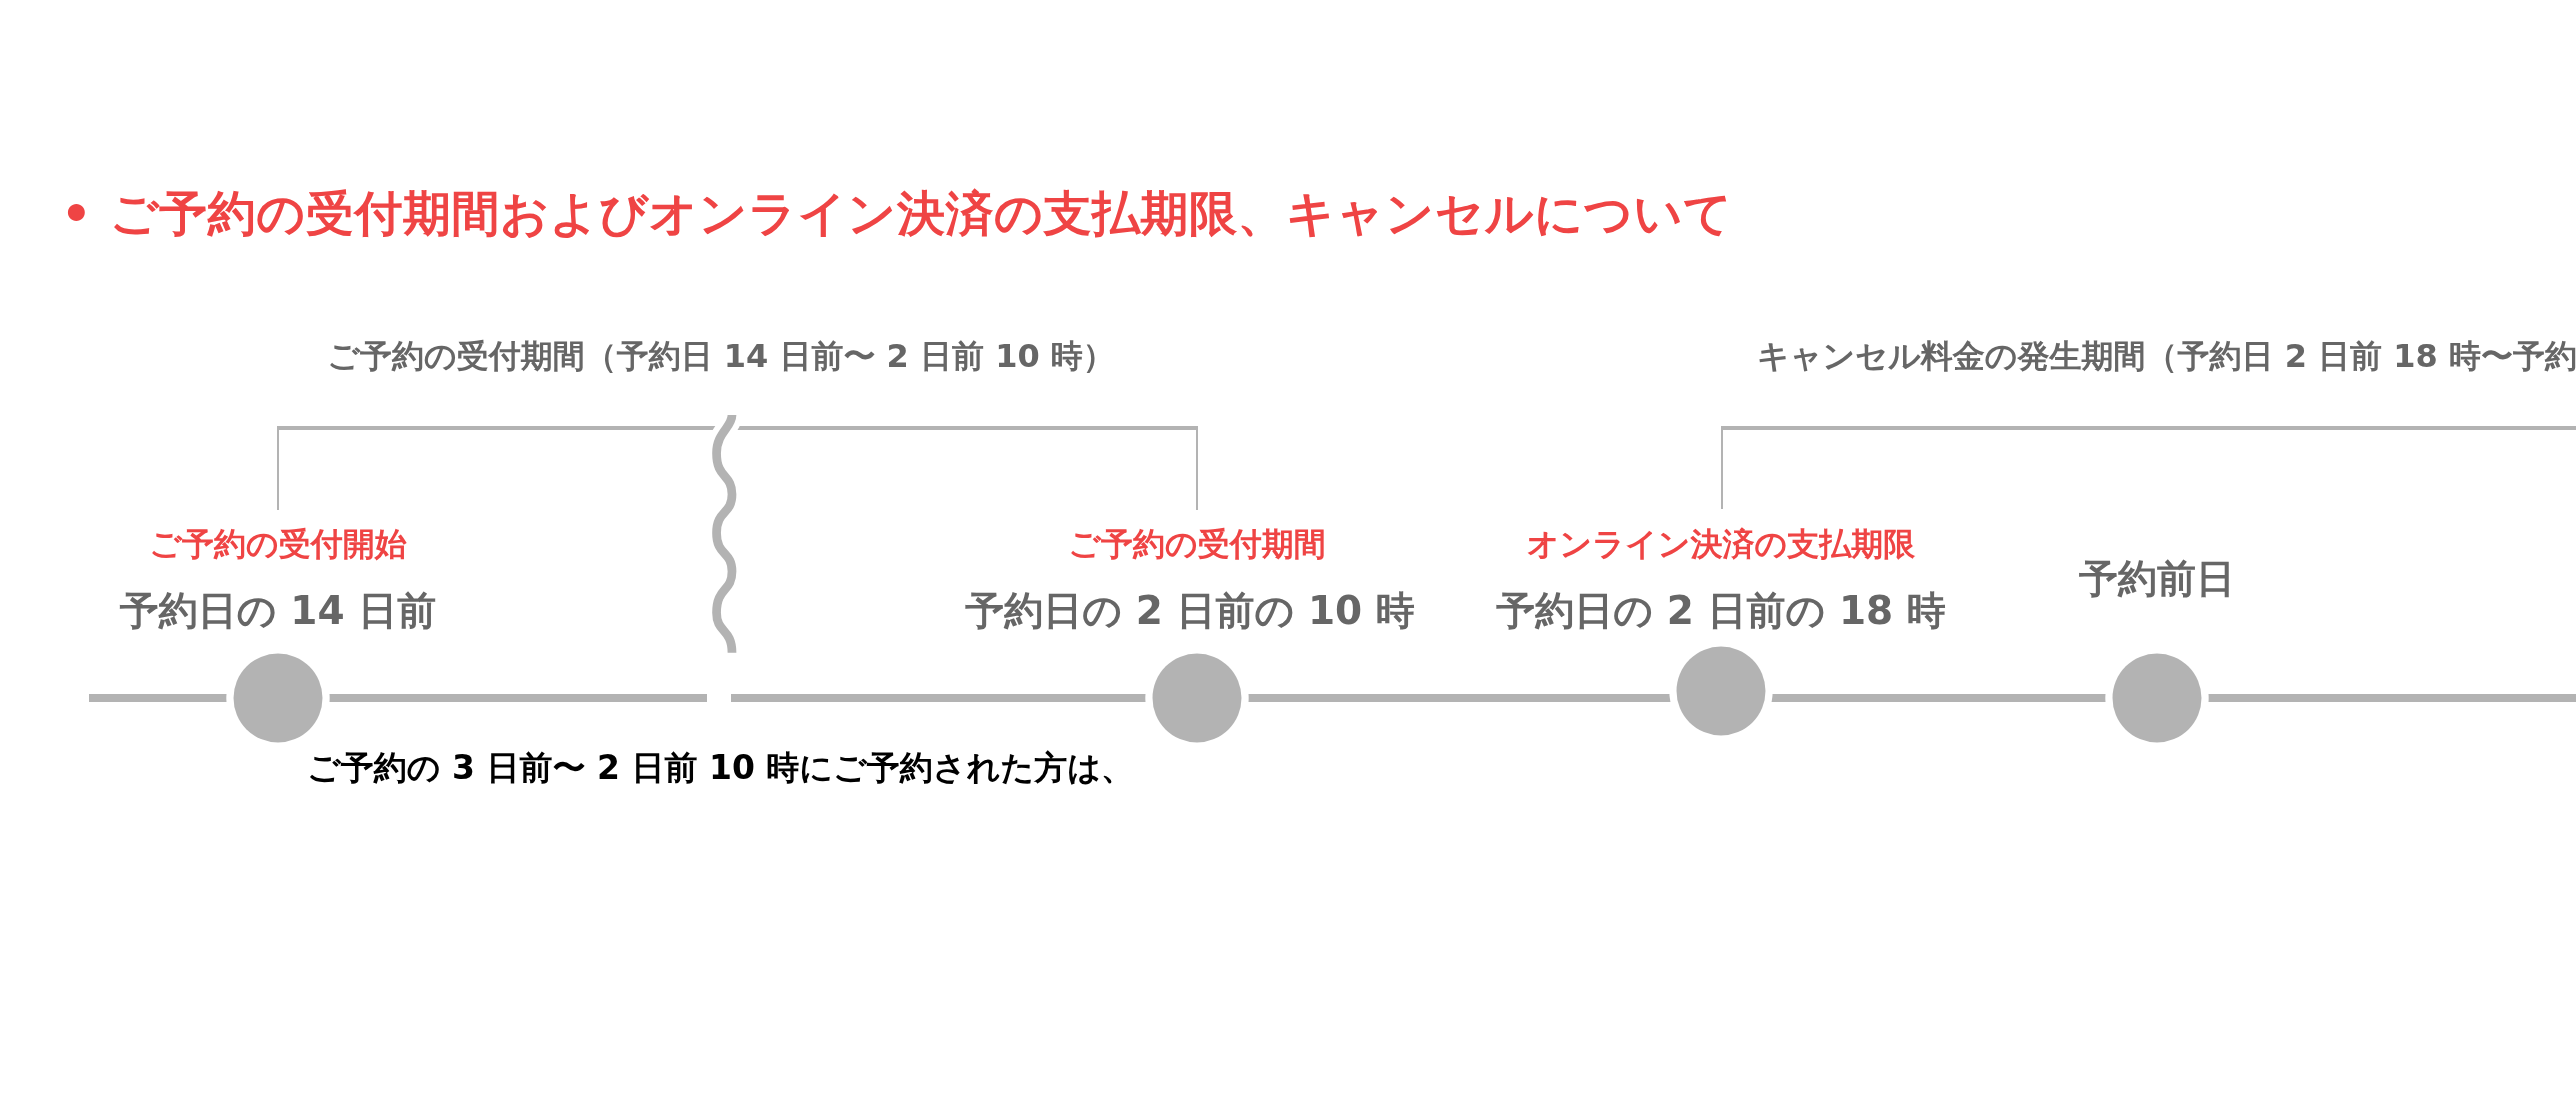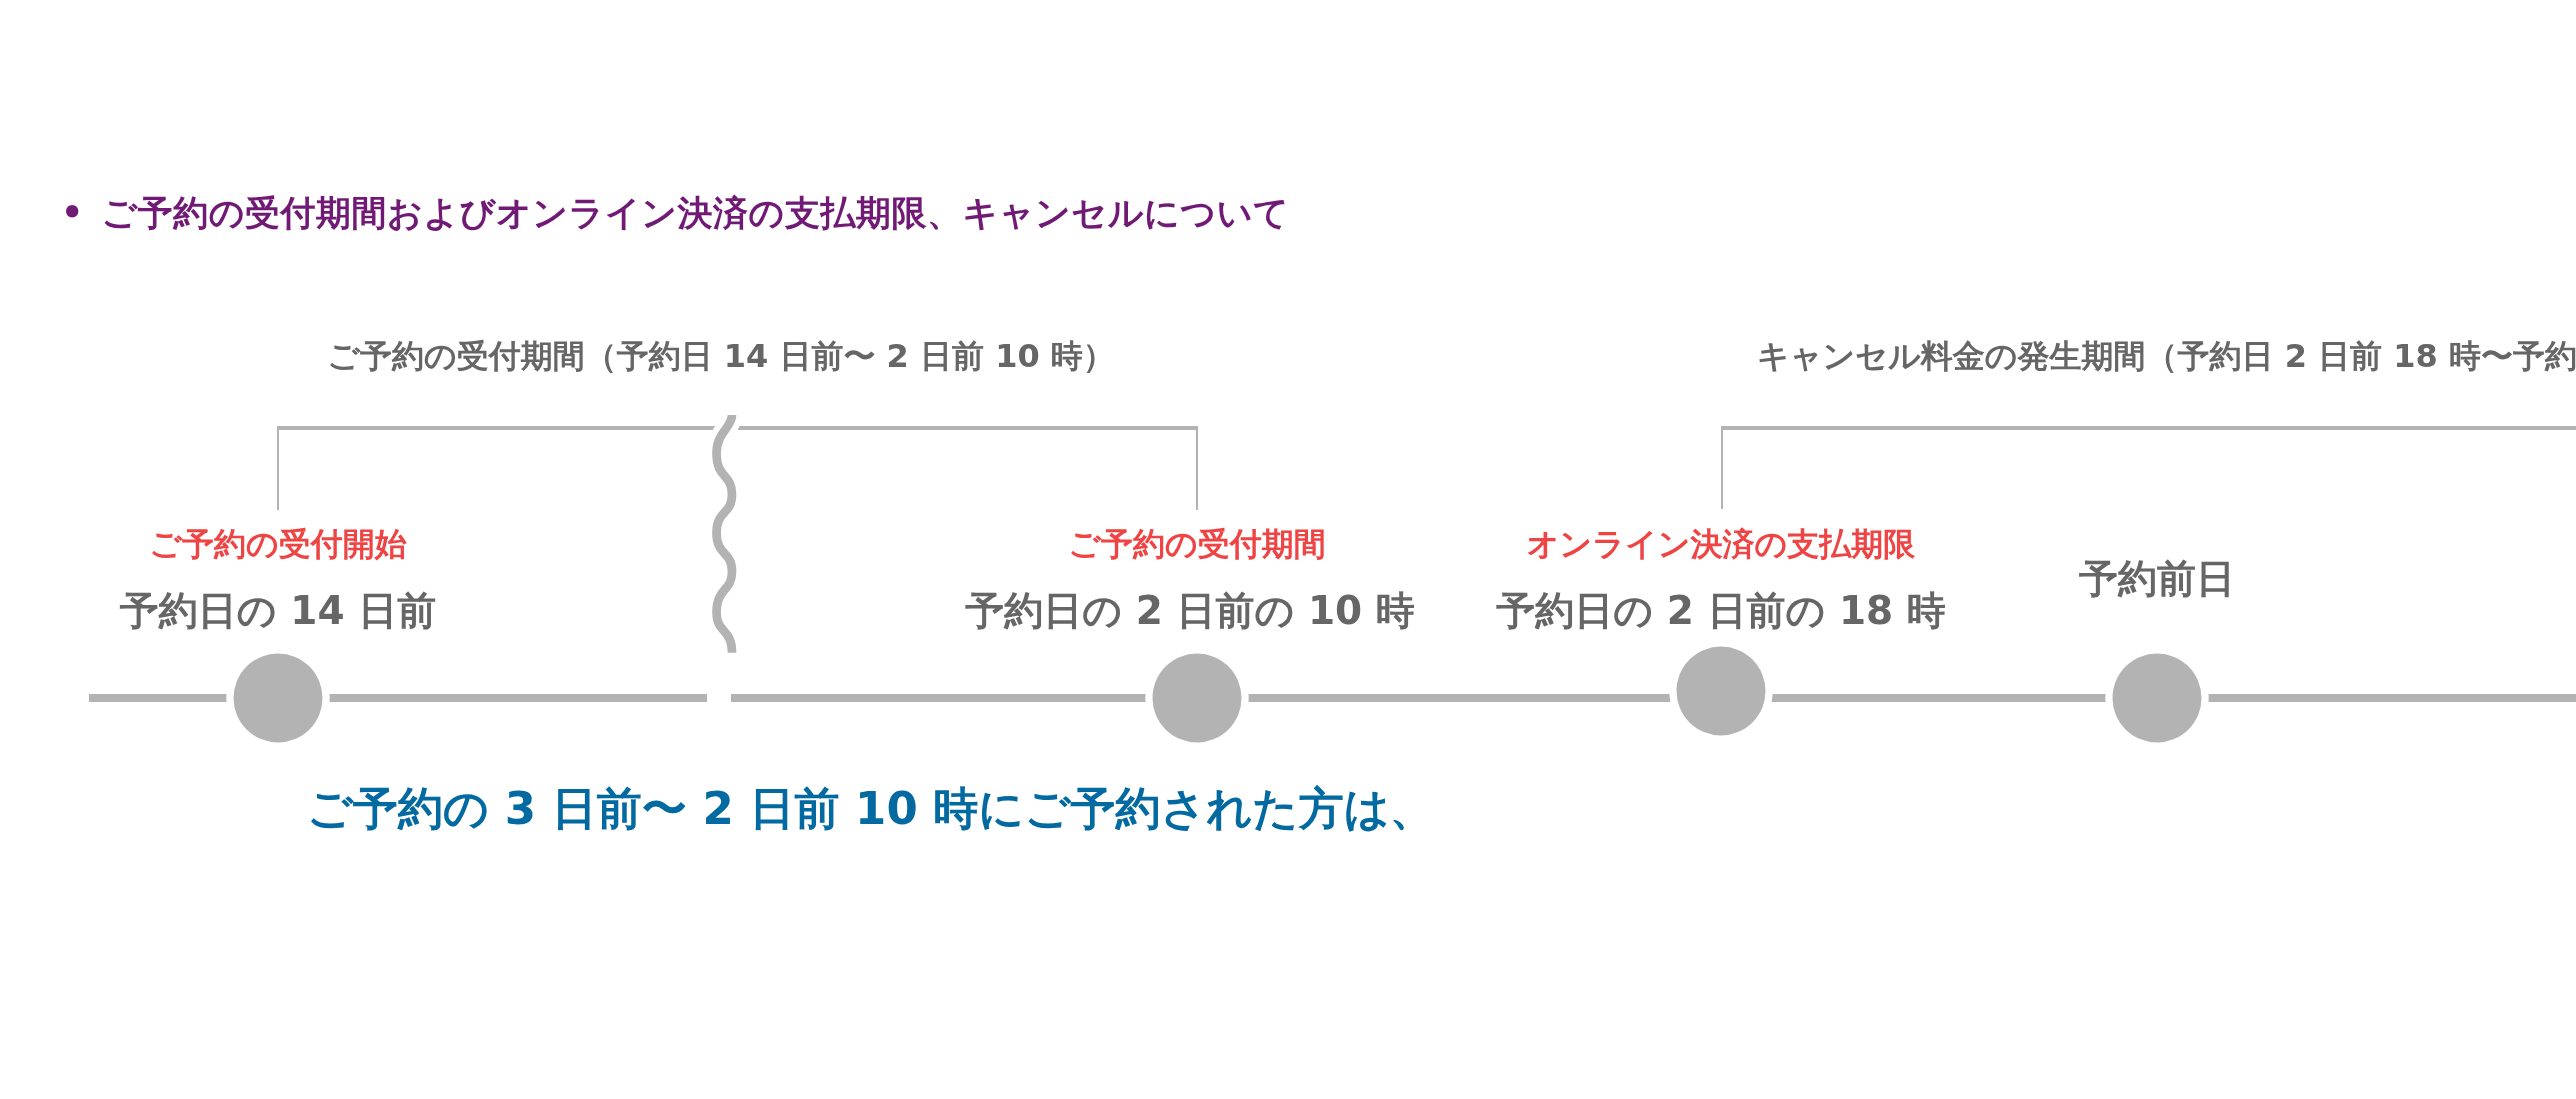--- a/index.html
+++ b/index.html
@@ -1,33 +1,33 @@
 <!DOCTYPE html>
 <html style="font-size:8.2px"><head>
   <meta charset="utf-8">
   <style>
     html, body { margin: 0; padding: 0; background: #ffffff; }
     body { width: 2933px; height: 1099px; position: relative; overflow: hidden;
            font-family: "DejaVu Sans", "Liberation Sans", sans-serif; }
     .abs { position: absolute; }
-    .title { left: 61px; top: 185px; font-size: 35px; font-weight: bold; color: #701a75;
+    .title { left: 61px; top: 185px; font-size: 48px; font-weight: bold; color: #ef4444;
              white-space: nowrap; line-height: 57px; letter-spacing: 0.5px; }
     .title .bullet { display: inline-block; margin-right: 17.5px; }
     .range-label { font-size: 32px; font-weight: bold; color: #666666; white-space: nowrap;
                    line-height: 41px; transform: translateX(-50%); text-align: right; }
     .bracket { border: 2.1px solid #b3b3b3; border-bottom: none; box-sizing: border-box; }
     .bracket .bar { position: absolute; left: -2.1px; right: -2.1px; top: -3.1px; height: 4.1px; background: #b3b3b3; }
     .ev-small { font-size: 32px; font-weight: bold; color: #ef4444; white-space: nowrap;
                 line-height: 41px; transform: translateX(-50%); text-align: center; }
     .ev-large { font-size: 39px; font-weight: bold; color: #666666; white-space: nowrap;
                 line-height: 49px; transform: translateX(-50%); text-align: center; }
     .timeline-seg { height: 7.7px; background: #b3b3b3; top: 694px; }
     .dot { width: 89px; height: 89px; border-radius: 50%; background: #b3b3b3;
            box-shadow: 0 0 0 7.2px #ffffff; transform: translate(-50%, -50%); }
-    .note { left: 307px; top: 778px; width: 876px; font-size: 45px; font-weight: bold; color: #0369a1;
+    .note { left: 307px; top: 737px; width: 876px; font-size: 33px; font-weight: bold; color: #000000;
             line-height: 62px; }
     .note div { white-space: nowrap; }
     .wave { left: 701px; top: 412px; }
   </style>
 </head>
 <body>
 
 <div class="abs title">
   <span class="bullet">•</span><span>ご予約の受付期間およびオンライン決済の支払期限、キャンセルについて</span>
 </div>

